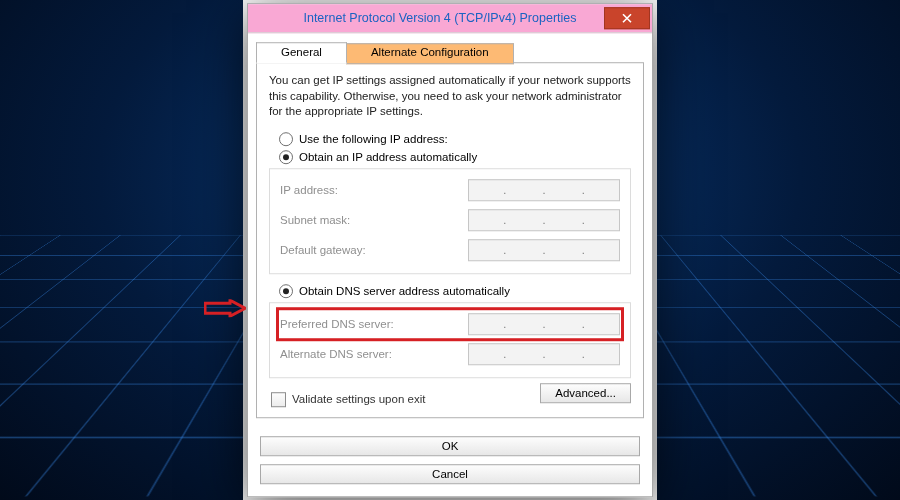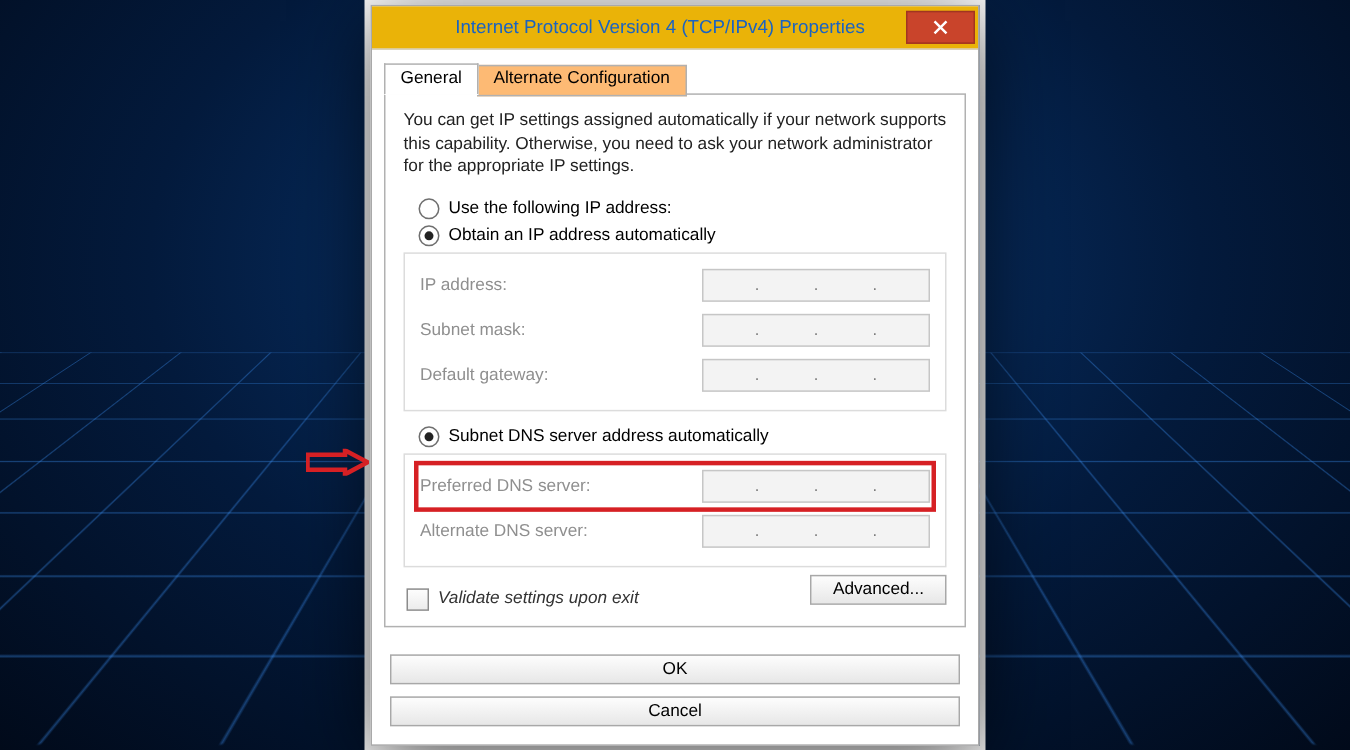--- a/index.html
+++ b/index.html
@@ -30,21 +30,21 @@
     box-shadow: 0 10px 50px rgba(0,0,0,.7), 0 0 0 4px #fff;
   }
   .win {
     width: 404px;
     background: #fff;
     border: 1px solid #a9a9a9;
     position: relative;
   }
   .titlebar {
     height: 28px;
-    background: #eab308;
+    background: #f9a8d4;
     border-bottom: 1px solid #d6d6d6;
     display: flex;
     align-items: center;
   }
   .title {
     flex: 1;
     text-align: center;
     color: #1a63c2;
     font-size: 12.5px;
     padding-left: 28px;
@@ -64,21 +64,21 @@
   }
   .tabs {
     display: flex;
     position: relative;
     top: 1px;
     z-index: 2;
   }
   .tab {
     border: 1px solid #b1b1b1;
     background: #fff;
-    padding: 3px 10px 4px;
+    padding: 3px 24px 4px;
     font-size: 11.5px;
     margin-right: -1px;
     position: relative;
   }
   .tab.active {
     border-bottom: 1px solid #fff;
     z-index: 3;
   }
   .tab.inactive {
     background: #fdba74;
@@ -134,21 +134,21 @@
     border: 1px solid #c6c6c6;
     background: #f3f3f3;
     display: flex; align-items: center; justify-content: space-evenly;
     color: #7a7a7a;
     font-size: 11px;
   }
   .ipbox span { padding: 0 2px; }
   .chk-row {
     display: flex; align-items: center; gap: 6px;
     padding: 6px 0 0 2px;
-    font-size: 11.5px; color: #333; font-style: italic;
+    font-size: 11.5px; color: #333;
   }
   .chk {
     width: 13px; height: 13px;
     border: 1px solid #8c8c8c;
     background: linear-gradient(#fdfdfd,#ececec);
   }
   .btn {
     border: 1px solid #a8a8a8;
     background: linear-gradient(#fdfdfd,#e7e7e7);
     padding: 3px 14px;
@@ -235,21 +235,21 @@
             <div class="ipbox">
                 <span>.</span>
                 <span>.</span>
                 <span>.</span>
               </div>
           </div>
         </div>
 
         <div class="radio-row">
           <span class="radio sel"></span>
-          <span>Subnet DNS server address automatically</span>
+          <span>Obtain DNS server address automatically</span>
         </div>
 
         <div class="group">
           <div class="field-row disabled hl-red">
             <span>Preferred DNS server:</span>
             <div class="ipbox">
                 <span>.</span>
                 <span>.</span>
                 <span>.</span>
               </div>

